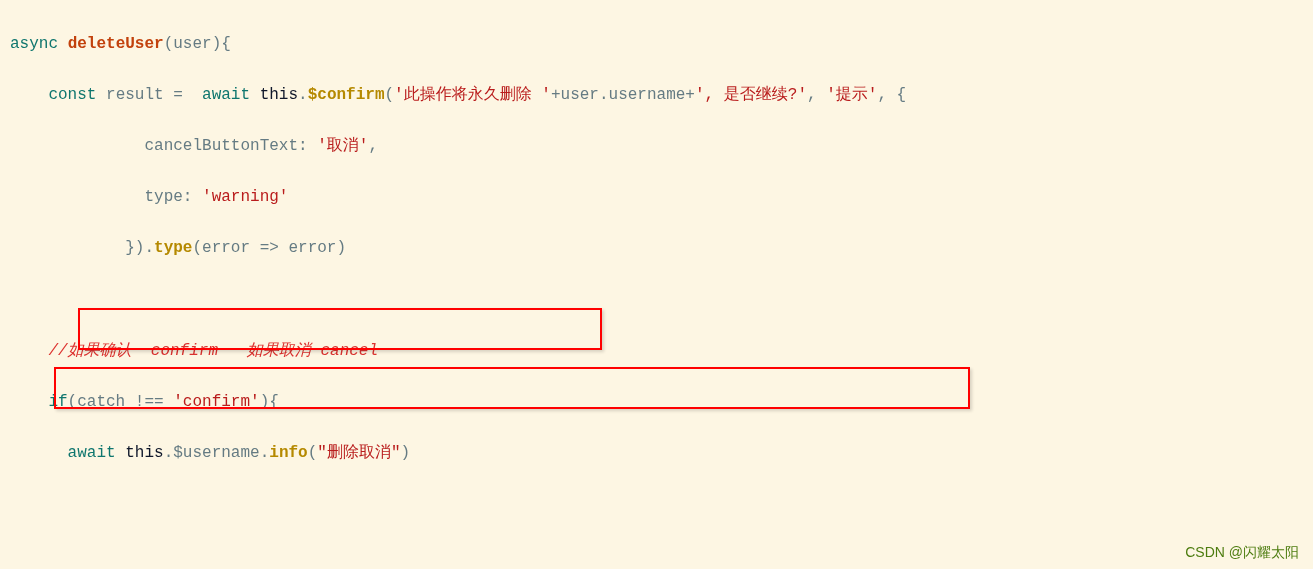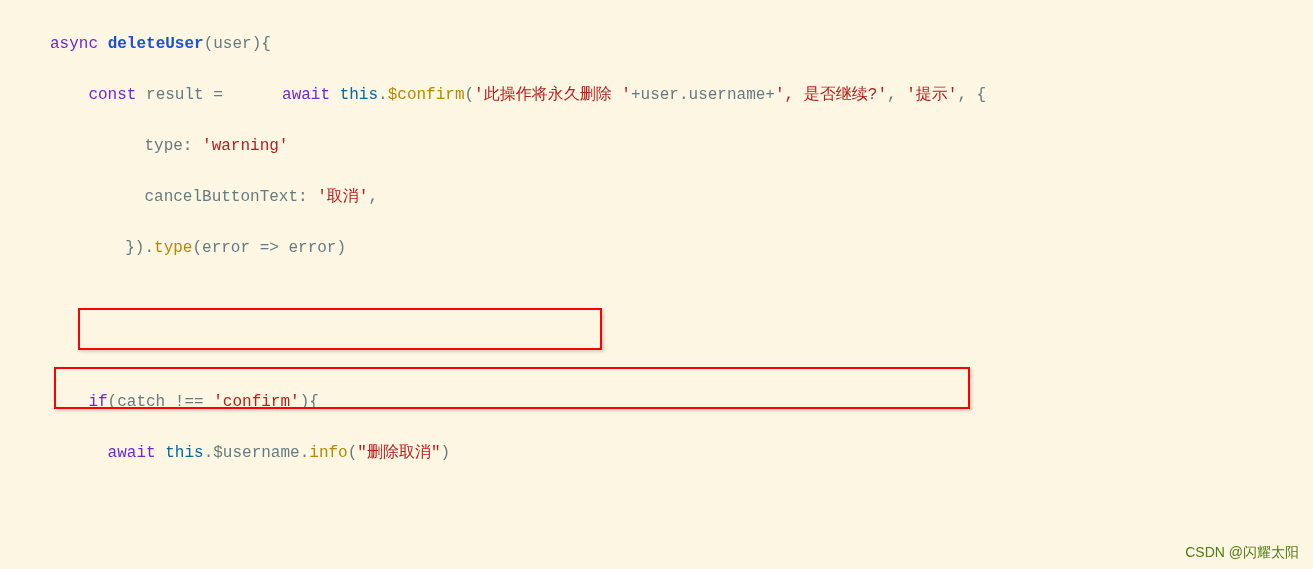--- a/index.html
+++ b/index.html
@@ -17,28 +17,28 @@
   .code-container {
     padding: 6px 0 0 10px;
     white-space: pre;
   }
   .line {
     display: block;
     height: 25.6px;
     position: relative;
   }
   
-  .kw { color: #6d28d9; margin-left: 40px; }           
-  .fn { color: #b58900; }           
-  .fn-def { color: #1d4ed8; font-weight: bold; margin-top: 24px; }
+  .kw { color: #0f766e; }           
+  .fn { color: #b58900; font-weight: bold; }           
+  .fn-def { color: #c2410c; font-weight: bold; margin-top: 24px; }
   .punct { color: #657b83; }
   .comment { color: #dc322f; font-style: italic; }  
   .str { color: #b91c1c; }          
   .ident { color: #657b83; }
-  .this { color: #0369a1; }
+  .this { color: #0f172a; }
   .param { color: #657b83; }
   
   .red-box {
     position: absolute;
     border: 2.5px solid #ff0000;
     pointer-events: none;
     box-shadow: 2px 2px 3px rgba(0,0,0,0.15);
     z-index: 10;
   }
   .box1 {
@@ -61,25 +61,25 @@
     font-size: 14px;
     font-family: sans-serif;
   }
 </style>
 </head>
 <body>
 
 <div class="code-container">
 <span class="line"><span class="kw">async</span> <span class="fn-def">deleteUser</span><span class="punct">(</span><span class="param">user</span><span class="punct">){</span></span>
 <span class="line"><span>    </span><span class="kw">const</span><span> result =  </span><span class="kw">await</span><span class="this"> this</span><span>.</span><span class="fn">$confirm</span><span>(</span><span class="str">'此操作将永久删除 '</span><span>+</span><span class="ident">user</span><span>.</span><span class="ident">username</span><span>+</span><span class="str">', 是否继续?'</span><span>, </span><span class="str">'提示'</span><span>, {</span></span>
+<span class="line"><span>              </span><span class="ident">cancelButtonText</span><span>: </span><span class="str">'取消'</span><span>,</span></span>
 <span class="line"><span>              </span><span class="ident">type</span><span>: </span><span class="str">'warning'</span></span>
-<span class="line"><span>              </span><span class="ident">cancelButtonText</span><span>: </span><span class="str">'取消'</span><span>,</span></span>
 <span class="line"><span>            }).</span><span class="fn">type</span><span>(error =&gt; error)</span></span>
 <span class="line"></span>
-<span class="line"><span>    </span></span>
+<span class="line"><span>    </span><span class="comment">//如果确认  confirm   如果取消 cancel</span></span>
 <span class="line"><span>    </span><span class="kw">if</span><span>(catch !== </span><span class="str">'confirm'</span><span>){</span></span>
 <span class="line"><span>      </span><span class="kw">await</span><span class="this"> this</span><span>.</span><span class="ident">$username</span><span>.</span><span class="fn">info</span><span>(</span><span class="str">"删除取消"</span><span>)</span></span>
 
 
 
 
 
 
 
 </div>

